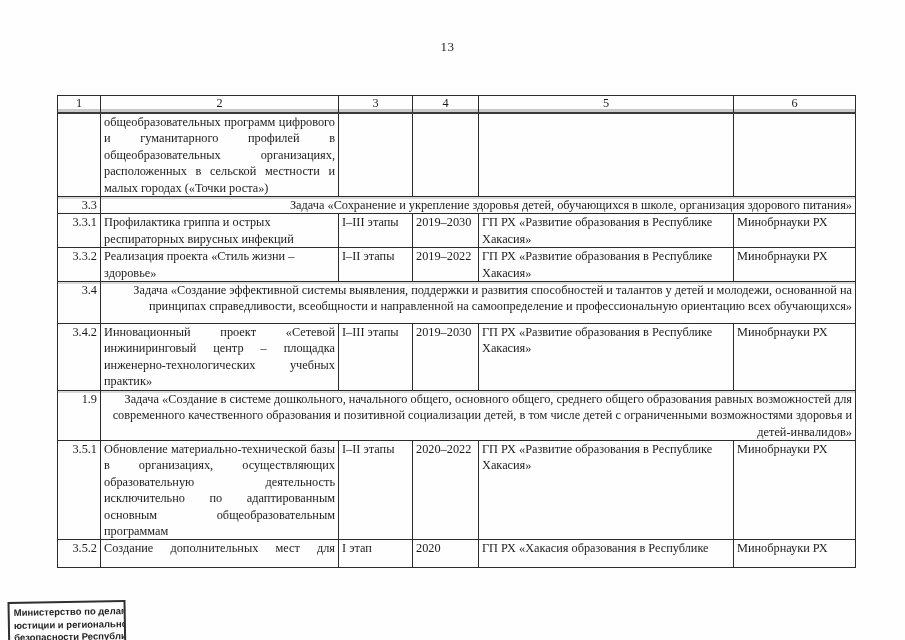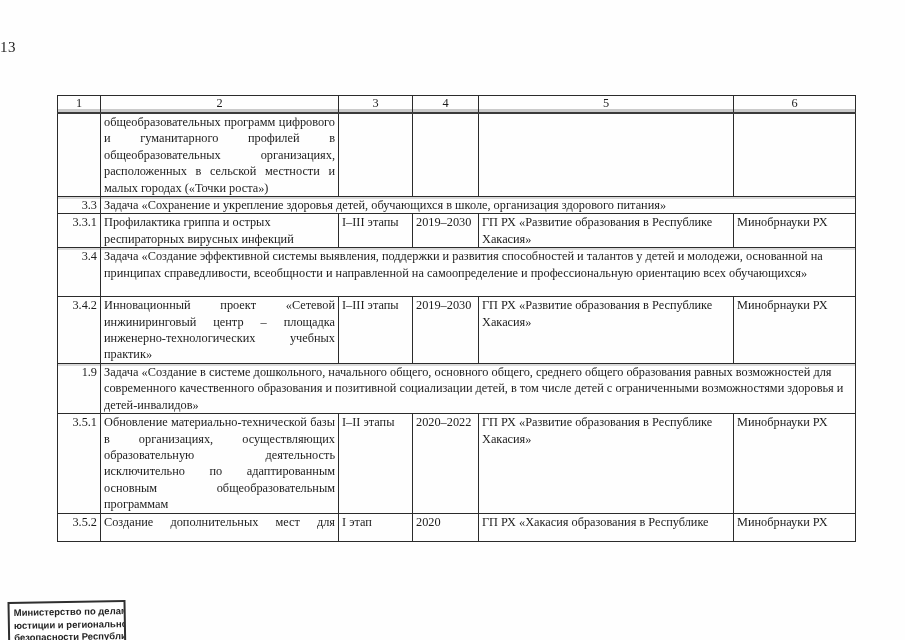--- a/index.html
+++ b/index.html
@@ -13,22 +13,22 @@
   }
   .page {
     position: absolute; inset: 0;
     width: 905px; height: 640px;
     overflow: hidden;
     background: #fefefe;
   }
   .page-number {
     position: absolute;
     top: 39px; left: 0; width: 895px;
-    text-align: left;
-    font-size: 15px;
+    text-align: center;
+    font-size: 13px;
     letter-spacing: 0.5px;
   }
   table.main {
     position: absolute;
     top: 95px; left: 57px;
     width: 798px;
     table-layout: fixed;
     border-collapse: collapse;
   }
   table.main th, table.main td {
@@ -45,21 +45,21 @@
     height: 16px;
     line-height: 15px;
     border-bottom: 2px solid #3a3a3a;
     box-shadow: inset 0 -3px 0 rgba(140,140,140,0.45);
   }
   td.c-num   { text-align: right; }
   td.c-act   { text-align: left; margin-top: 24px; }
   td.just    { text-align: justify; }
   td.just-last { text-align: justify; text-align-last: justify; }
   td.c-stage, td.c-years, td.c-prog, td.c-exec { }
-  td.c-task  { text-align: left; padding: 0 4px; }
+  td.c-task  { text-align: right; padding: 0 4px; }
   
   tr.streak td { box-shadow: inset 0 2px 0 rgba(150,150,150,0.35); }
   .stamp {
     position: absolute;
     left: 8px; top: 601px;
     width: 118px;
     height: 60px;
     border: 2px solid #2f2f2f;
     padding: 3px 4px 0 4px;
     box-sizing: border-box;
@@ -119,22 +119,30 @@
 
       <tr style="height:33px">
         <td class="c-num">3.3.1</td>
         <td class="c-act">Профилактика гриппа и острых респираторных вирусных инфекций</td>
         <td class="c-stage">I–III этапы</td>
         <td class="c-years">2019–2030</td>
         <td class="c-prog">ГП РХ «Развитие образования в Республике Хакасия»</td>
         <td class="c-exec">Минобрнауки РХ</td>
       </tr>
 
+      <tr style="height:33px">
+        <td class="c-num">3.3.2</td>
+        <td class="c-act">Реализация проекта «Стиль жизни – здоровье»</td>
+        <td class="c-stage">I–II этапы</td>
+        <td class="c-years">2019–2022</td>
+        <td class="c-prog">ГП РХ «Развитие образования в Республике Хакасия»</td>
+        <td class="c-exec">Минобрнауки РХ</td>
+      </tr>
 
-      <tr class="streak" style="height:49px">
+      <tr class="streak" style="height:42px">
         <td class="c-num">3.4</td>
         <td class="c-task" colspan="5">Задача «Создание эффективной системы выявления, поддержки и развития способностей и талантов у детей и молодежи, основанной на принципах справедливости, всеобщности и направленной на самоопределение и профессиональную ориентацию всех обучающихся»</td>
       </tr>
 
 
       <tr style="height:65px">
         <td class="c-num">3.4.2</td>
         <td class="c-act just">Инновационный проект «Сетевой инжиниринговый центр – площадка инженерно-технологических учебных практик»</td>
         <td class="c-stage">I–III этапы</td>
         <td class="c-years">2019–2030</td>

